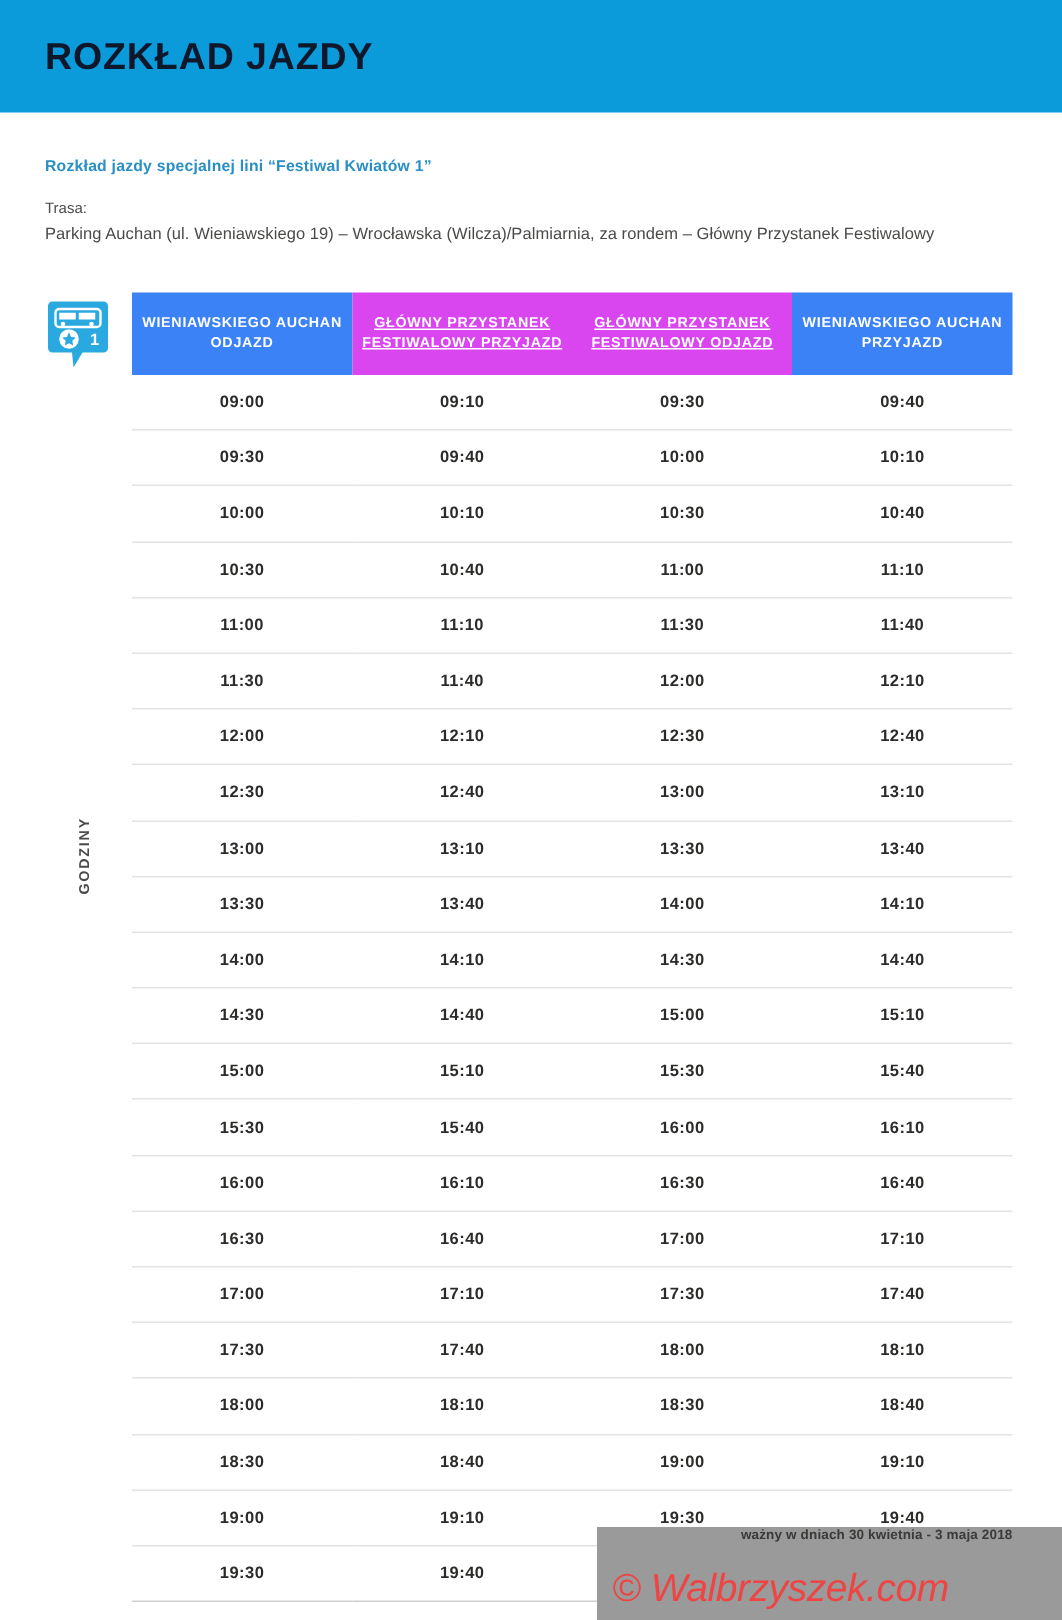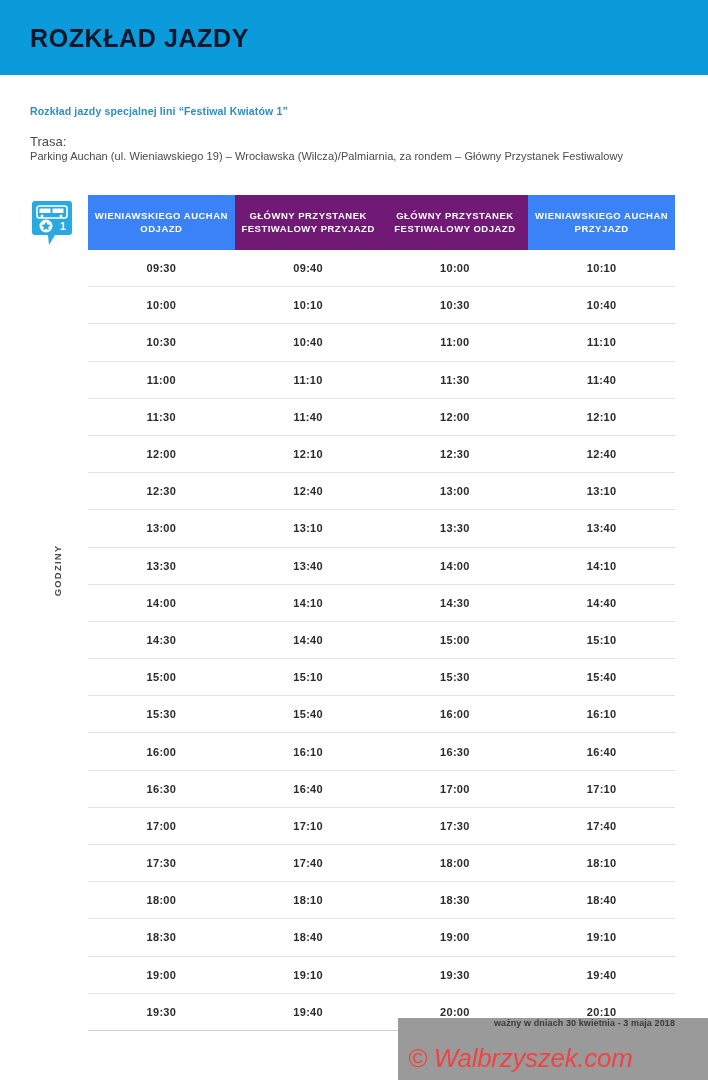--- a/index.html
+++ b/index.html
@@ -44,21 +44,21 @@
     color: #2a8fc4;
     font-size: 10.5px;
     font-weight: bold;
     letter-spacing: 0.15px;
   }
   .route-label {
     position: absolute;
     left: 30px;
     top: 134px;
     color: #4a4a48;
-    font-size: 13px;
+    font-size: 10px;
     text-align: right;
   }
   .route-text {
     position: absolute;
     left: 30px;
     top: 150px;
     color: #4a4a48;
     font-size: 11px;
     letter-spacing: 0.05px;
     white-space: nowrap;
@@ -106,21 +106,21 @@
     vertical-align: middle;
     text-align: center;
     font-size: 9.5px;
     font-weight: bold;
     letter-spacing: 0.5px;
     line-height: 1.35;
     color: #ffffff;
     padding: 0 6px;
   }
   th.dark  { background: #3b82f6; }
-  th.blue  { background: #701a75; }
+  th.blue  { background: #d946ef; text-decoration: underline; }
 
   table.schedule td {
     height: 34.2px;
     text-align: center;
     vertical-align: middle;
     font-size: 11px;
     font-weight: bold;
     color: #2b2b29;
     letter-spacing: 0.3px;
     border-bottom: 1px solid #e3e3e3;
@@ -203,20 +203,26 @@
     <thead>
       <tr id="header-row">
           <th class="dark">WIENIAWSKIEGO AUCHAN ODJAZD</th>
           <th class="blue">GŁÓWNY PRZYSTANEK FESTIWALOWY PRZYJAZD</th>
           <th class="blue">GŁÓWNY PRZYSTANEK FESTIWALOWY ODJAZD</th>
           <th class="dark">WIENIAWSKIEGO AUCHAN PRZYJAZD</th>
         </tr>
     </thead>
     <tbody id="body-rows">
         <tr>
+          <td>09:00</td>
+          <td>09:10</td>
+          <td>09:30</td>
+          <td>09:40</td>
+        </tr>
+        <tr>
           <td>09:30</td>
           <td>09:40</td>
           <td>10:00</td>
           <td>10:10</td>
         </tr>
         <tr>
           <td>10:00</td>
           <td>10:10</td>
           <td>10:30</td>
           <td>10:40</td>

